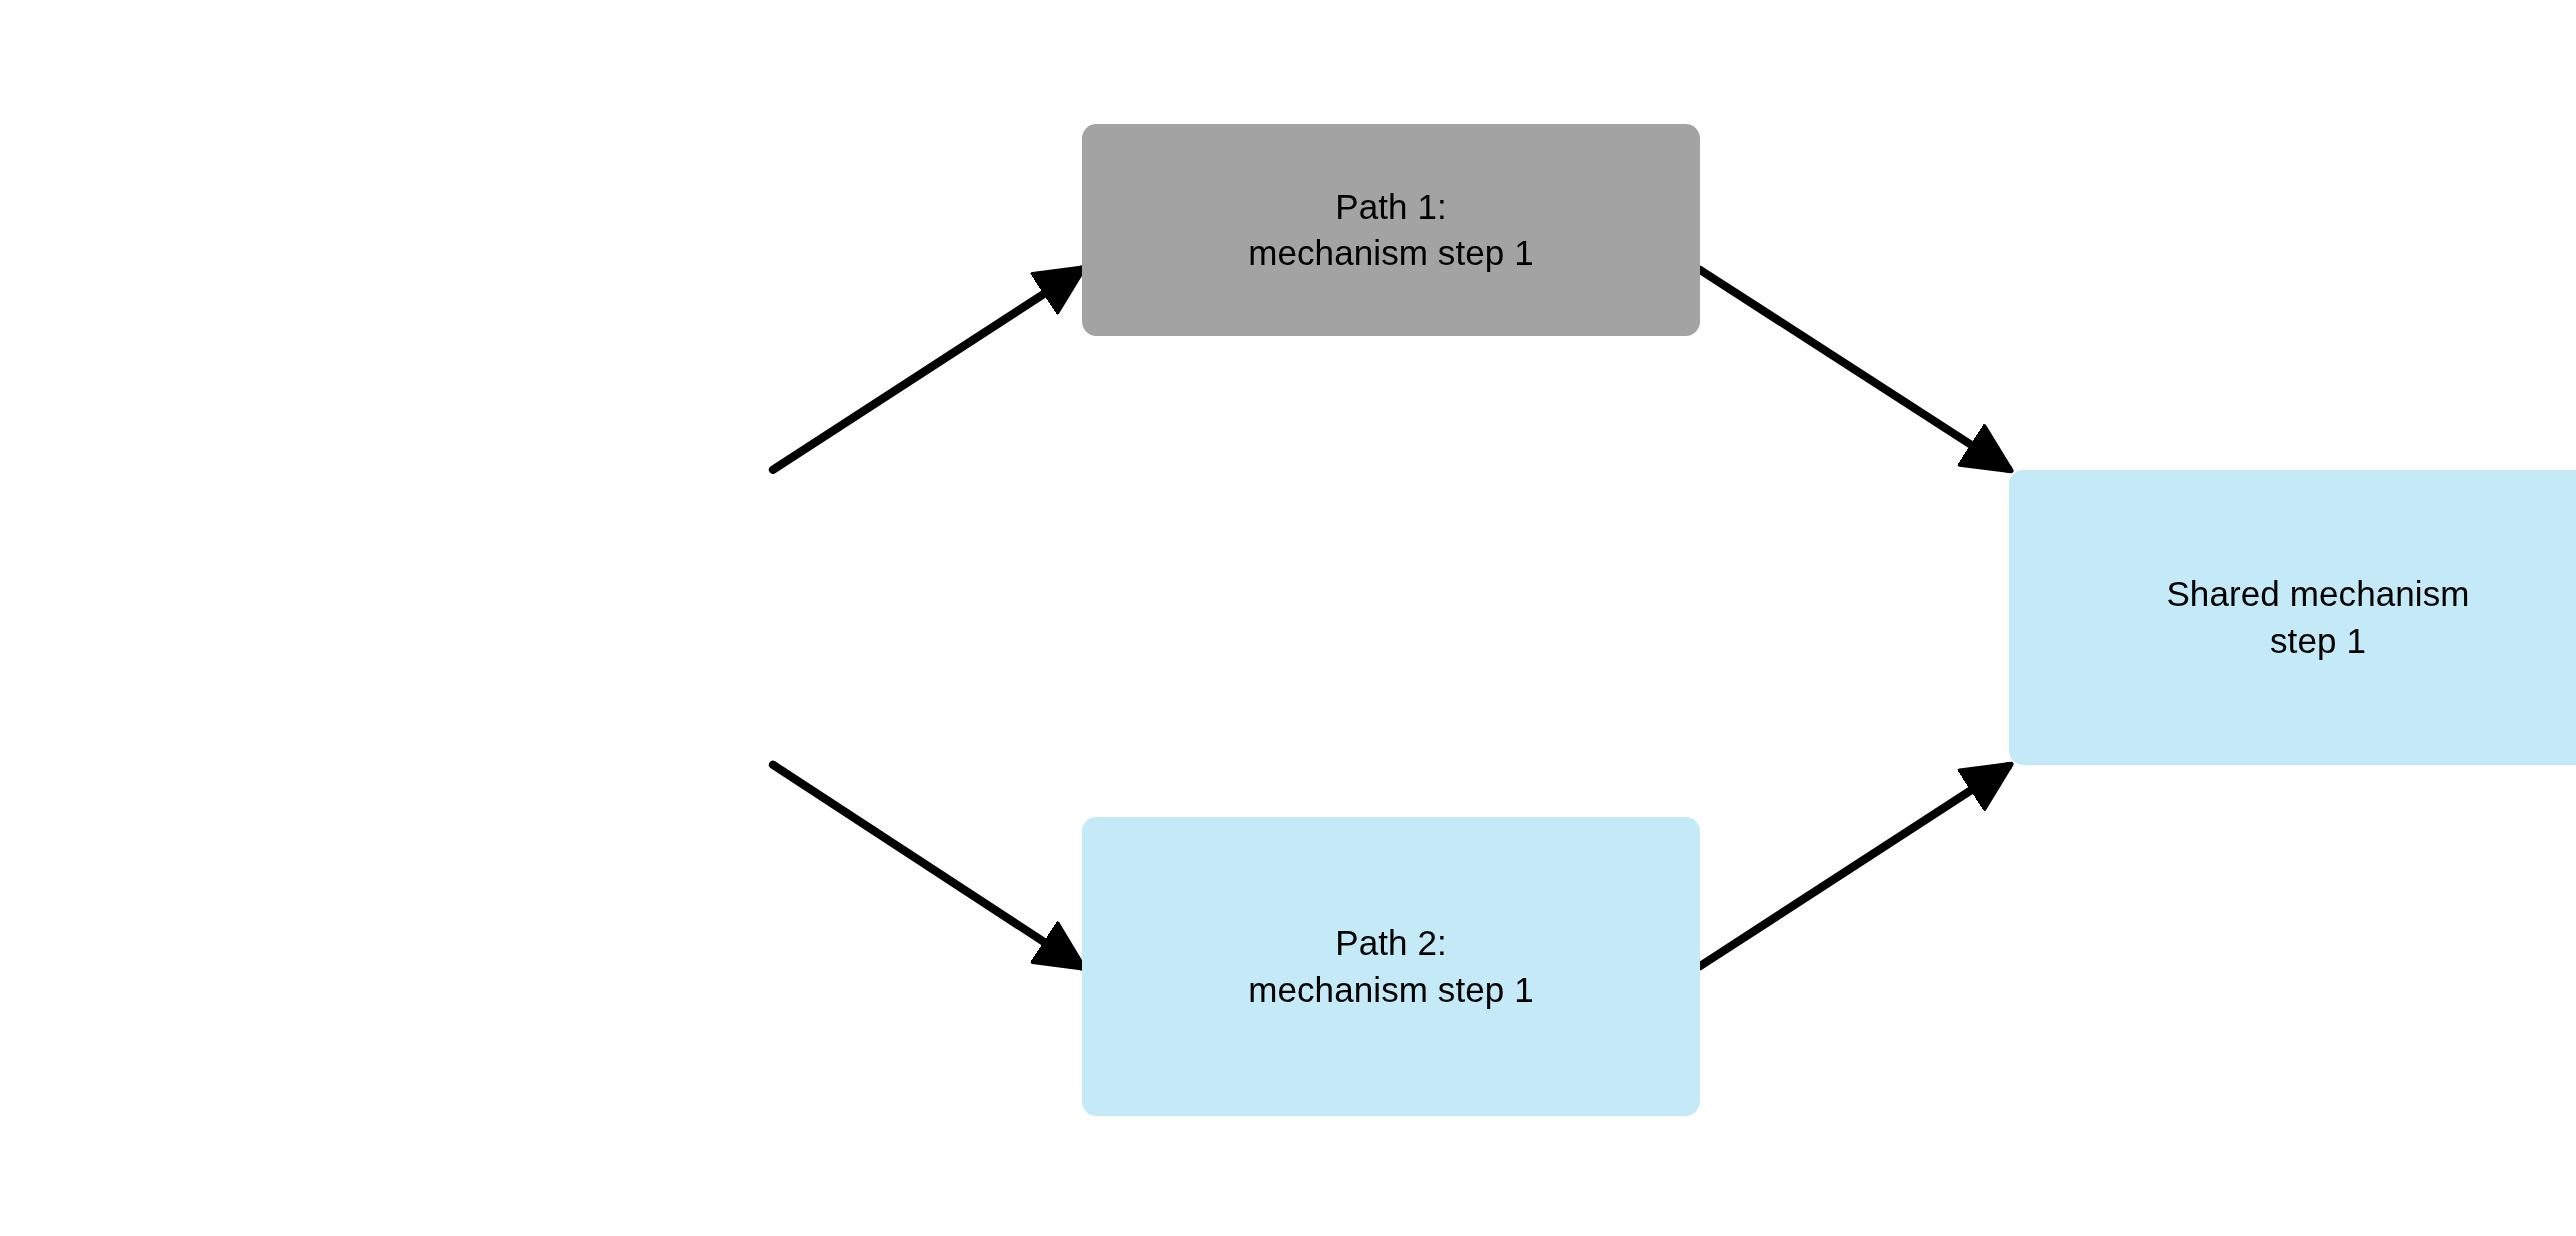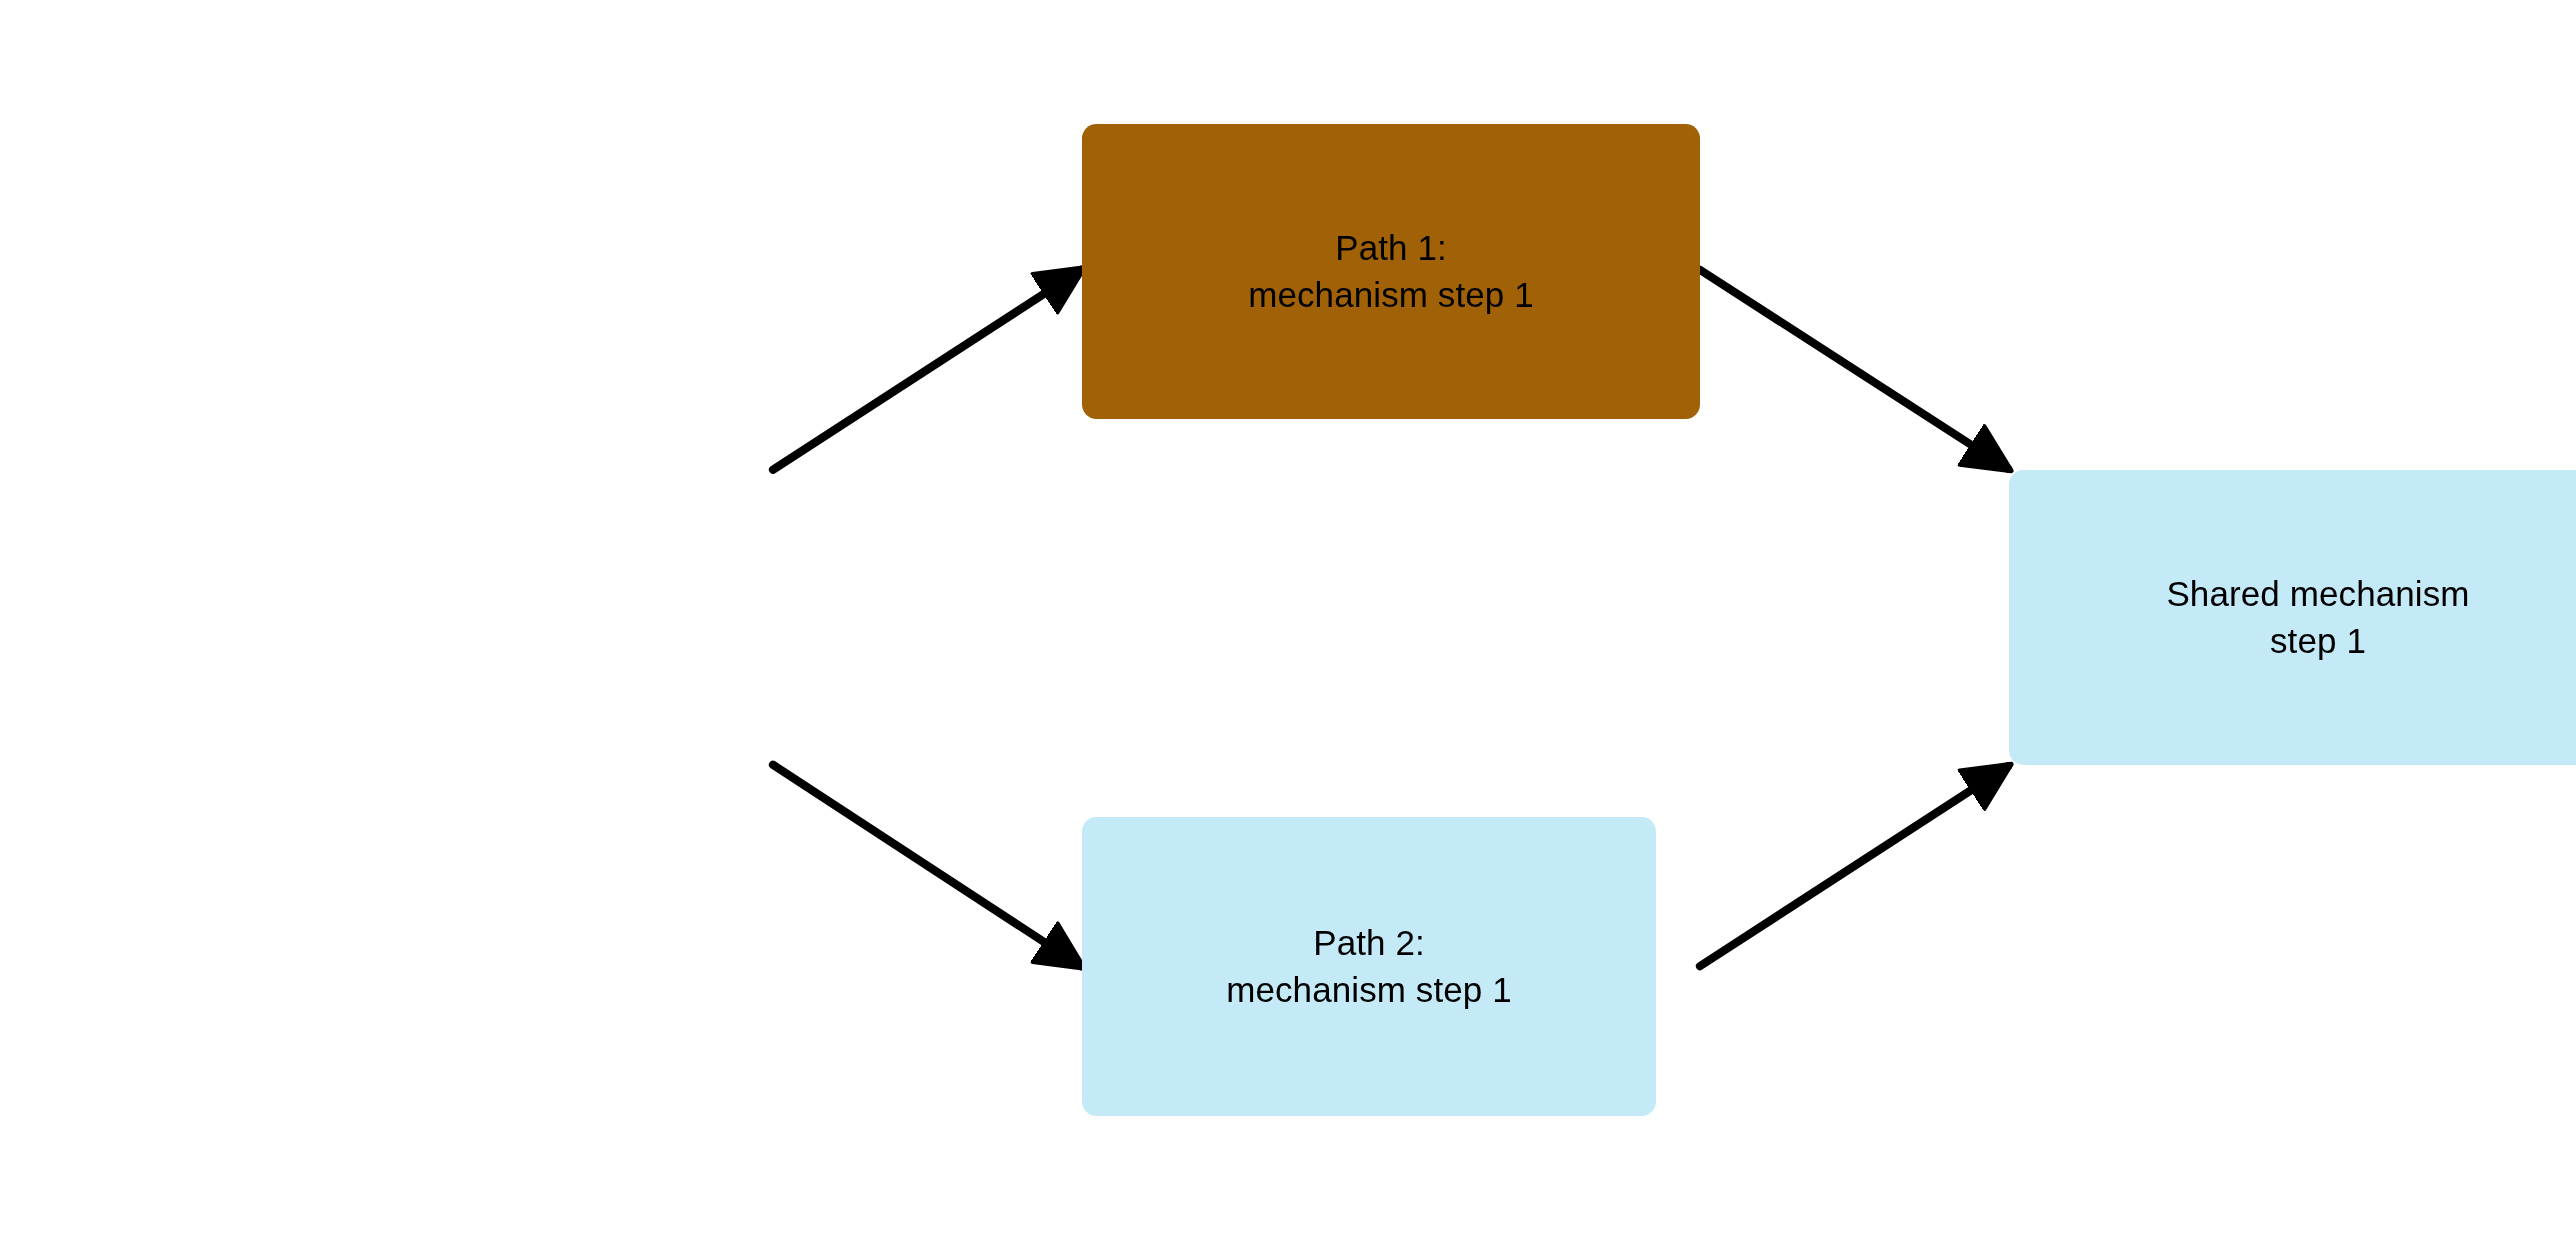--- a/index.html
+++ b/index.html
@@ -60,26 +60,26 @@
     </defs>
 
     <line class="edge" id="svg-edge-iv-to-path1" stroke="#000000" stroke-width="16" stroke-linecap="round" marker-end="url(#arrowhead)" x1="1500" y1="912" x2="2098" y2="524"></line>
     <line class="edge" id="svg-edge-iv-to-path2" stroke="#000000" stroke-width="16" stroke-linecap="round" marker-end="url(#arrowhead)" x1="1500" y1="1485" x2="2098" y2="1876"></line>
     <line class="edge" id="svg-edge-path1-to-shared" stroke="#000000" stroke-width="16" stroke-linecap="round" marker-end="url(#arrowhead)" x1="3300" y1="524" x2="3898" y2="910"></line>
     <line class="edge" id="svg-edge-path2-to-shared" stroke="#000000" stroke-width="16" stroke-linecap="round" marker-end="url(#arrowhead)" x1="3300" y1="1876" x2="3898" y2="1488"></line>
     <line class="edge" id="svg-edge-shared-to-dv" stroke="#000000" stroke-width="16" stroke-linecap="round" marker-end="url(#arrowhead)" x1="5100" y1="1198" x2="5698" y2="1198"></line>
   </svg>
 
 
-  <div class="node" id="node-path-1-mechanism-step-1" style="left: 1082px; top: 124px; width: 618px; height: 295px; background: #a16207; color: rgb(0, 0, 0);">
+  <div class="node" id="node-path-1-mechanism-step-1" style="left: 1082px; top: 124px; width: 618px; height: 212px; background: #a3a3a3; color: rgb(0, 0, 0);">
     <span class="node-label">Path 1:
 mechanism step 1</span>
   </div>
 
-  <div class="node" id="node-path-2-mechanism-step-1" style="left: 1082px; top: 817px; width: 574px; height: 299px; background: rgb(196, 233, 247); color: rgb(0, 0, 0);">
+  <div class="node" id="node-path-2-mechanism-step-1" style="left: 1082px; top: 817px; width: 618px; height: 299px; background: rgb(196, 233, 247); color: rgb(0, 0, 0);">
     <span class="node-label">Path 2:
 mechanism step 1</span>
   </div>
 
   <div class="node" id="node-shared-mechanism-step-2" style="left: 2009px; top: 470px; width: 618px; height: 295px; background: rgb(196, 233, 247); color: rgb(0, 0, 0);">
     <span class="node-label">Shared mechanism
 step 1</span>
   </div>
 
 </div>

